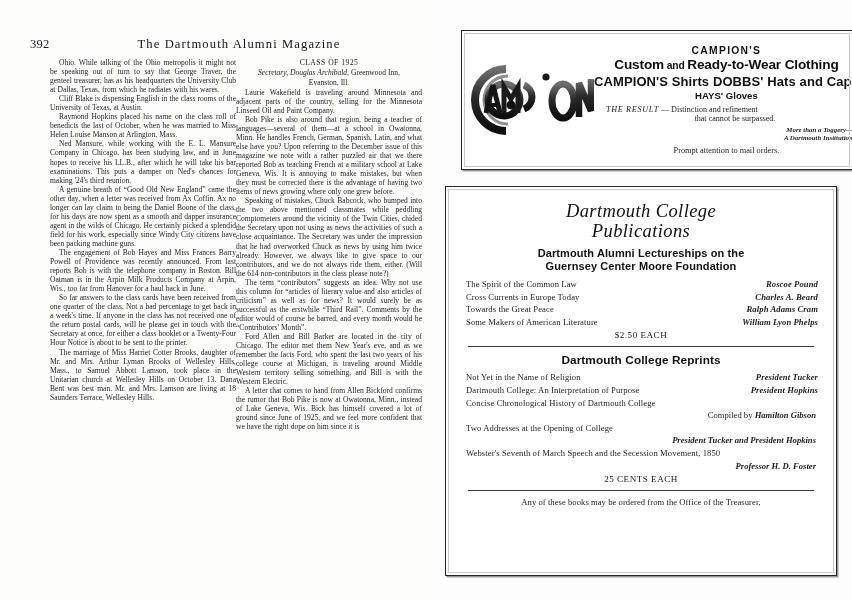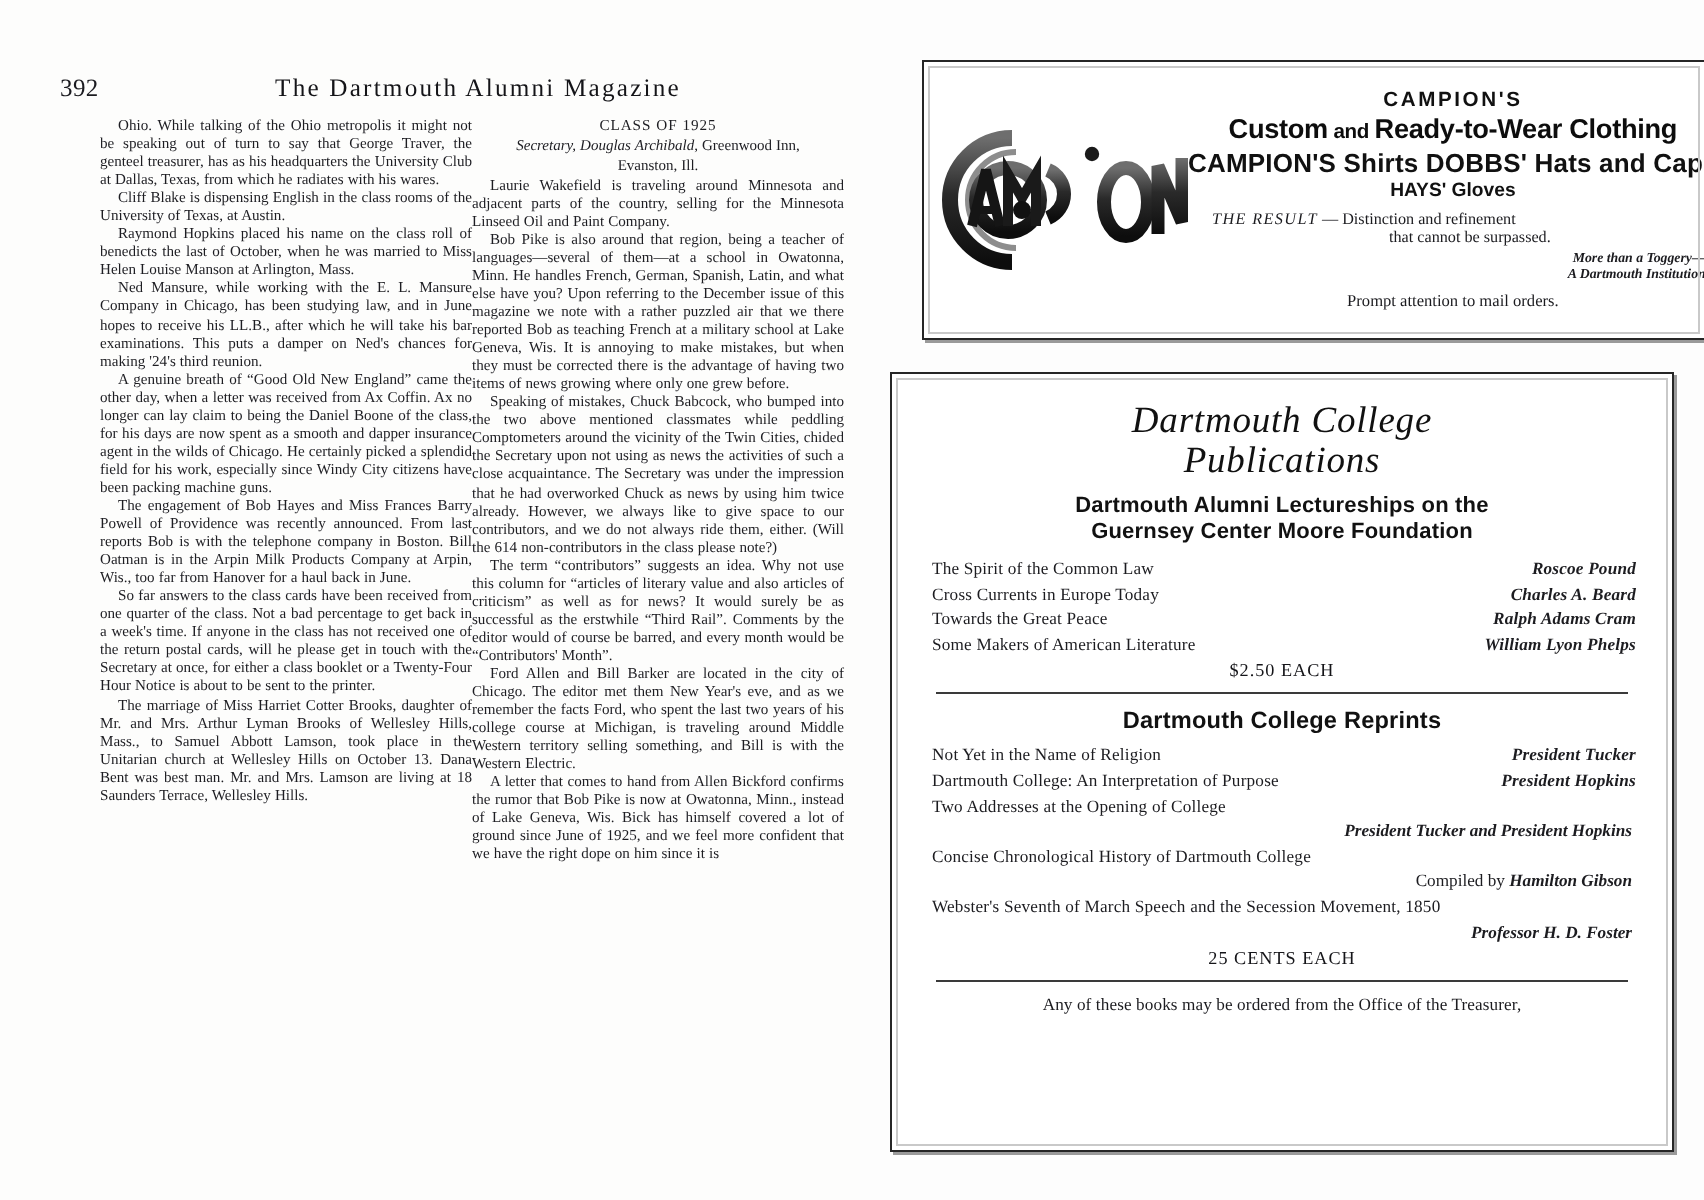--- a/index.html
+++ b/index.html
@@ -416,26 +416,26 @@
         <div class="lists2">
           <div class="entry">
             <span class="t">Not Yet in the Name of Religion</span>
             <span class="a">President Tucker</span>
           </div>
           <div class="entry">
             <span class="t">Dartmouth College: An Interpretation of Purpose</span>
             <span class="a">President Hopkins</span>
           </div>
           <div>
+            <div class="entry-full">Concise Chronological History of Dartmouth College</div>
+            <div class="entry-attrib"><span>Compiled by </span><i>Hamilton Gibson</i></div>
+          </div>
+          <div>
             <div class="entry-full">Two Addresses at the Opening of College</div>
             <div class="entry-attrib"><i>President Tucker and President Hopkins</i></div>
-          </div>
-          <div>
-            <div class="entry-full">Concise Chronological History of Dartmouth College</div>
-            <div class="entry-attrib"><span>Compiled by </span><i>Hamilton Gibson</i></div>
           </div>
           <div>
             <div class="entry-full">Webster's Seventh of March Speech and the Secession Movement, 1850</div>
             <div class="entry-attrib"><i>Professor H. D. Foster</i></div>
           </div>
         </div>
 
         <div class="price">25 CENTS EACH</div>
 
         <hr class="rule thin">

